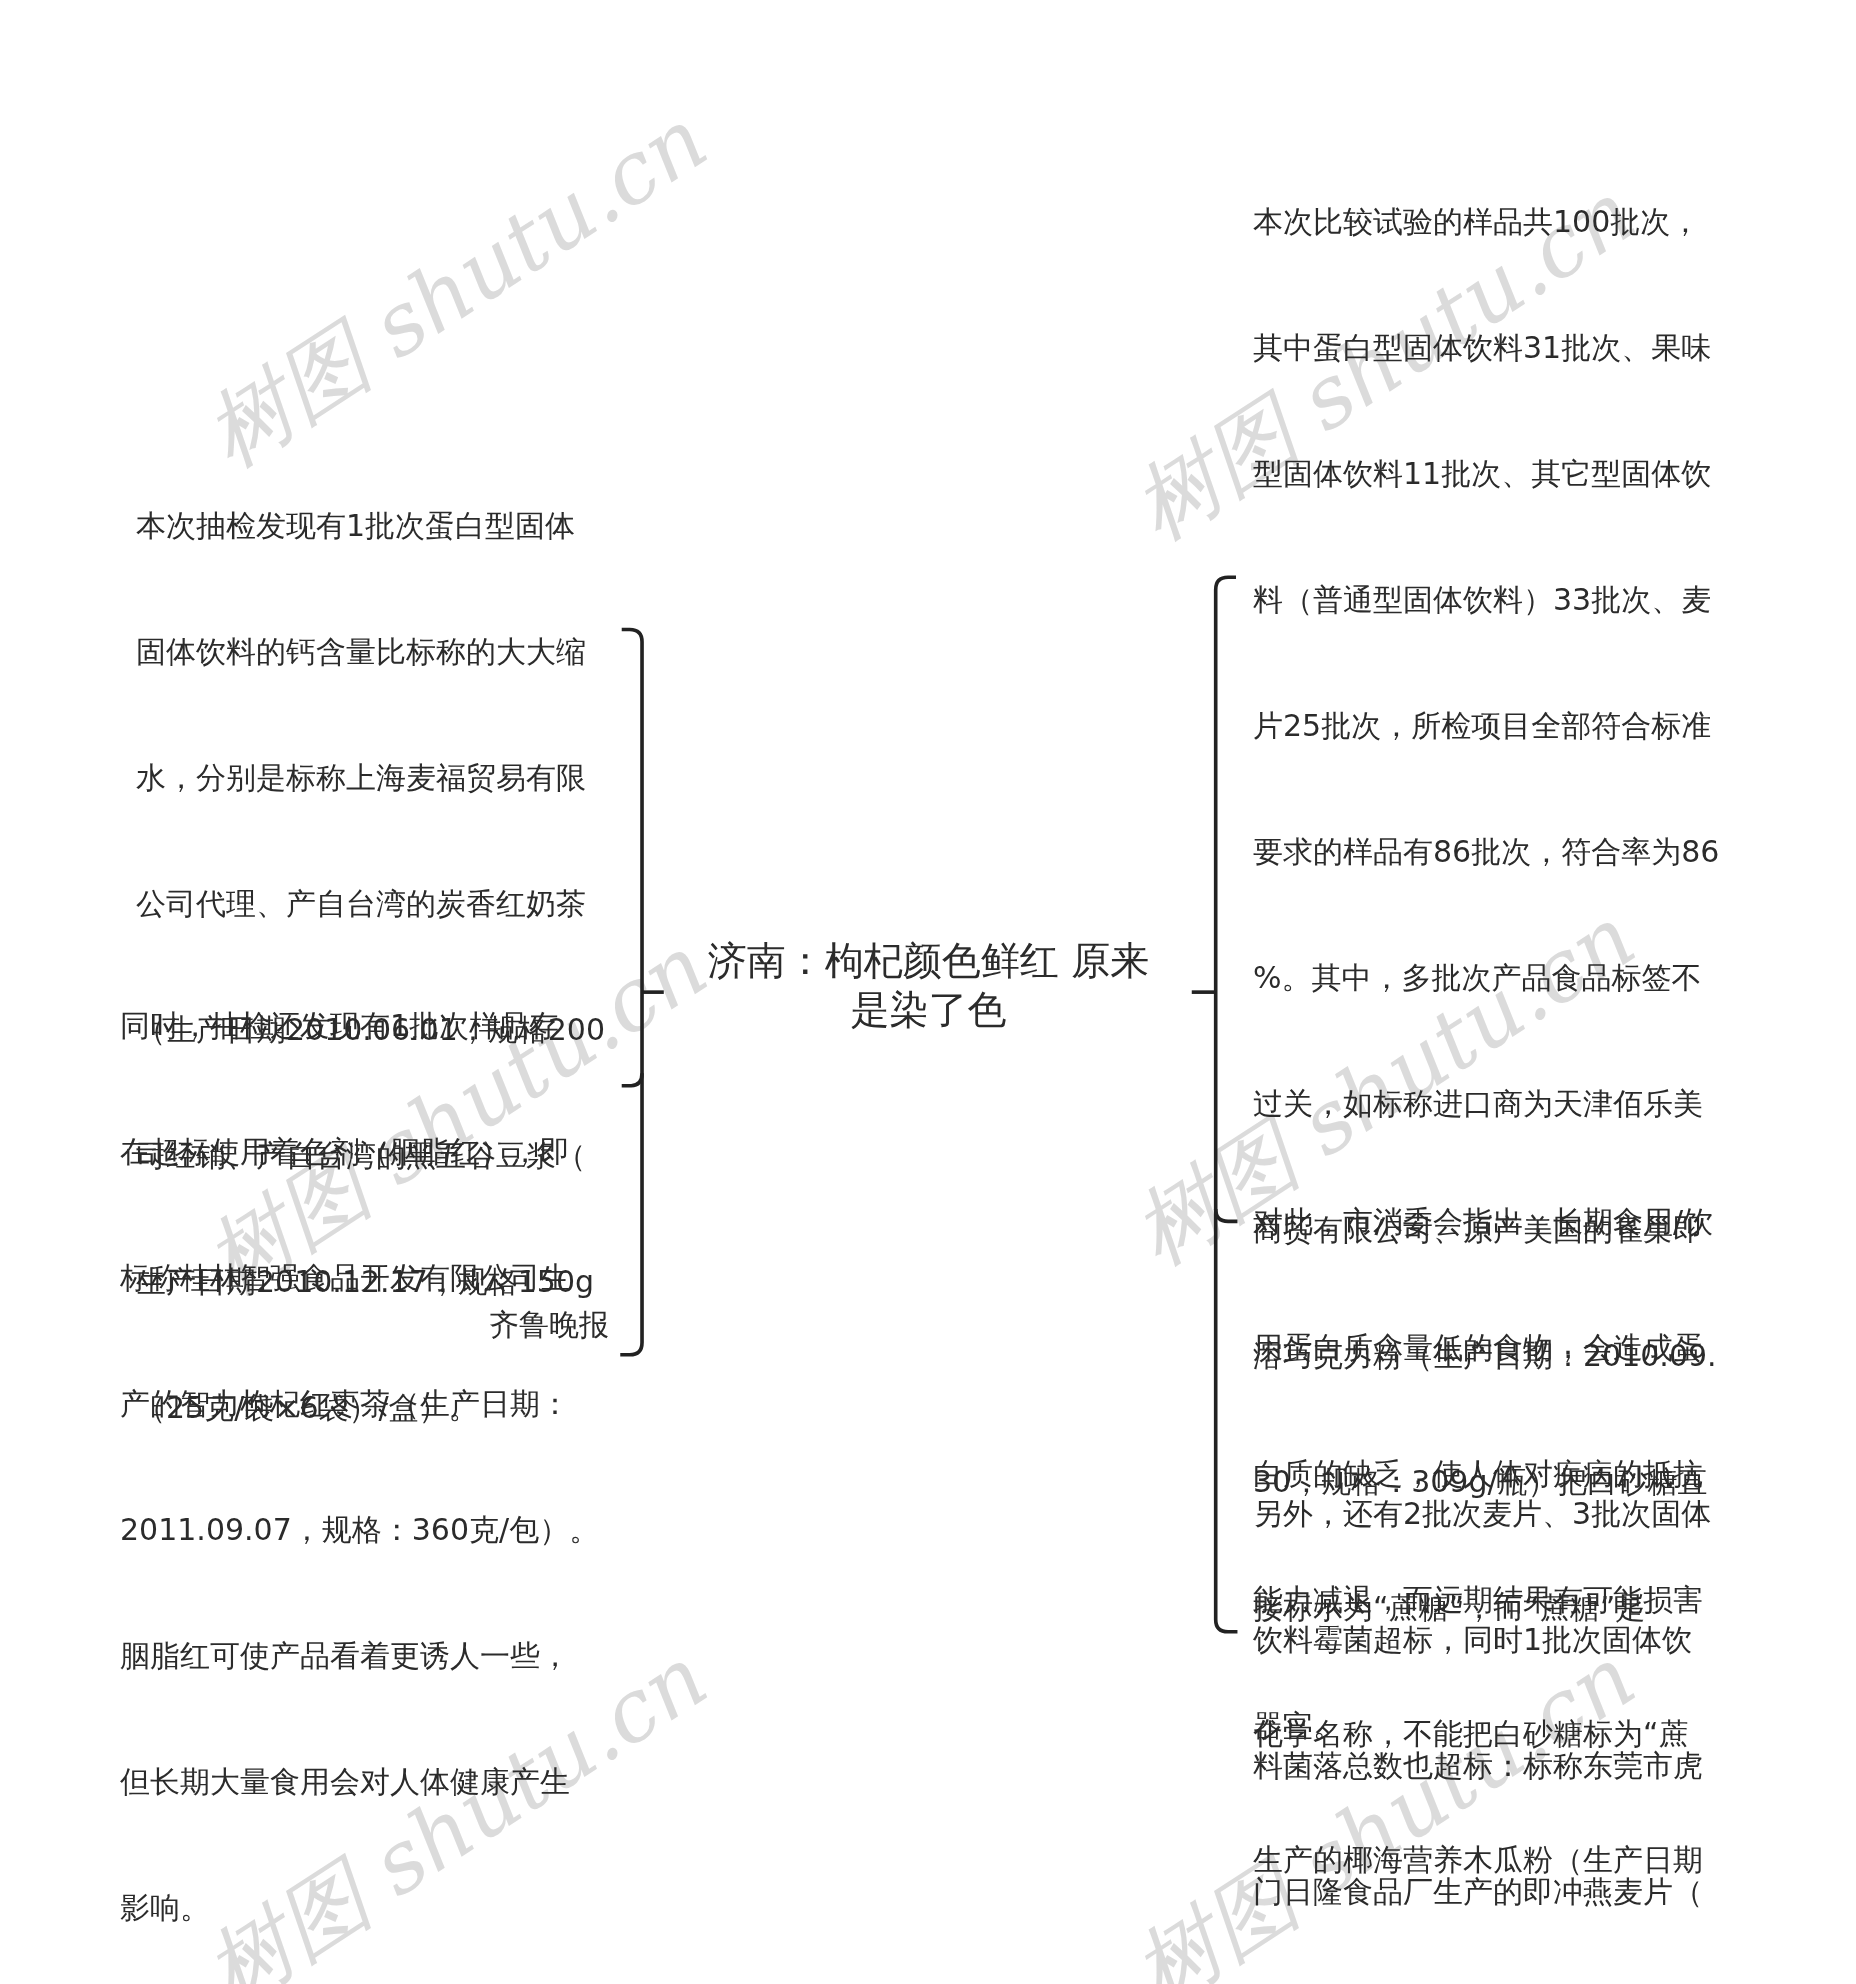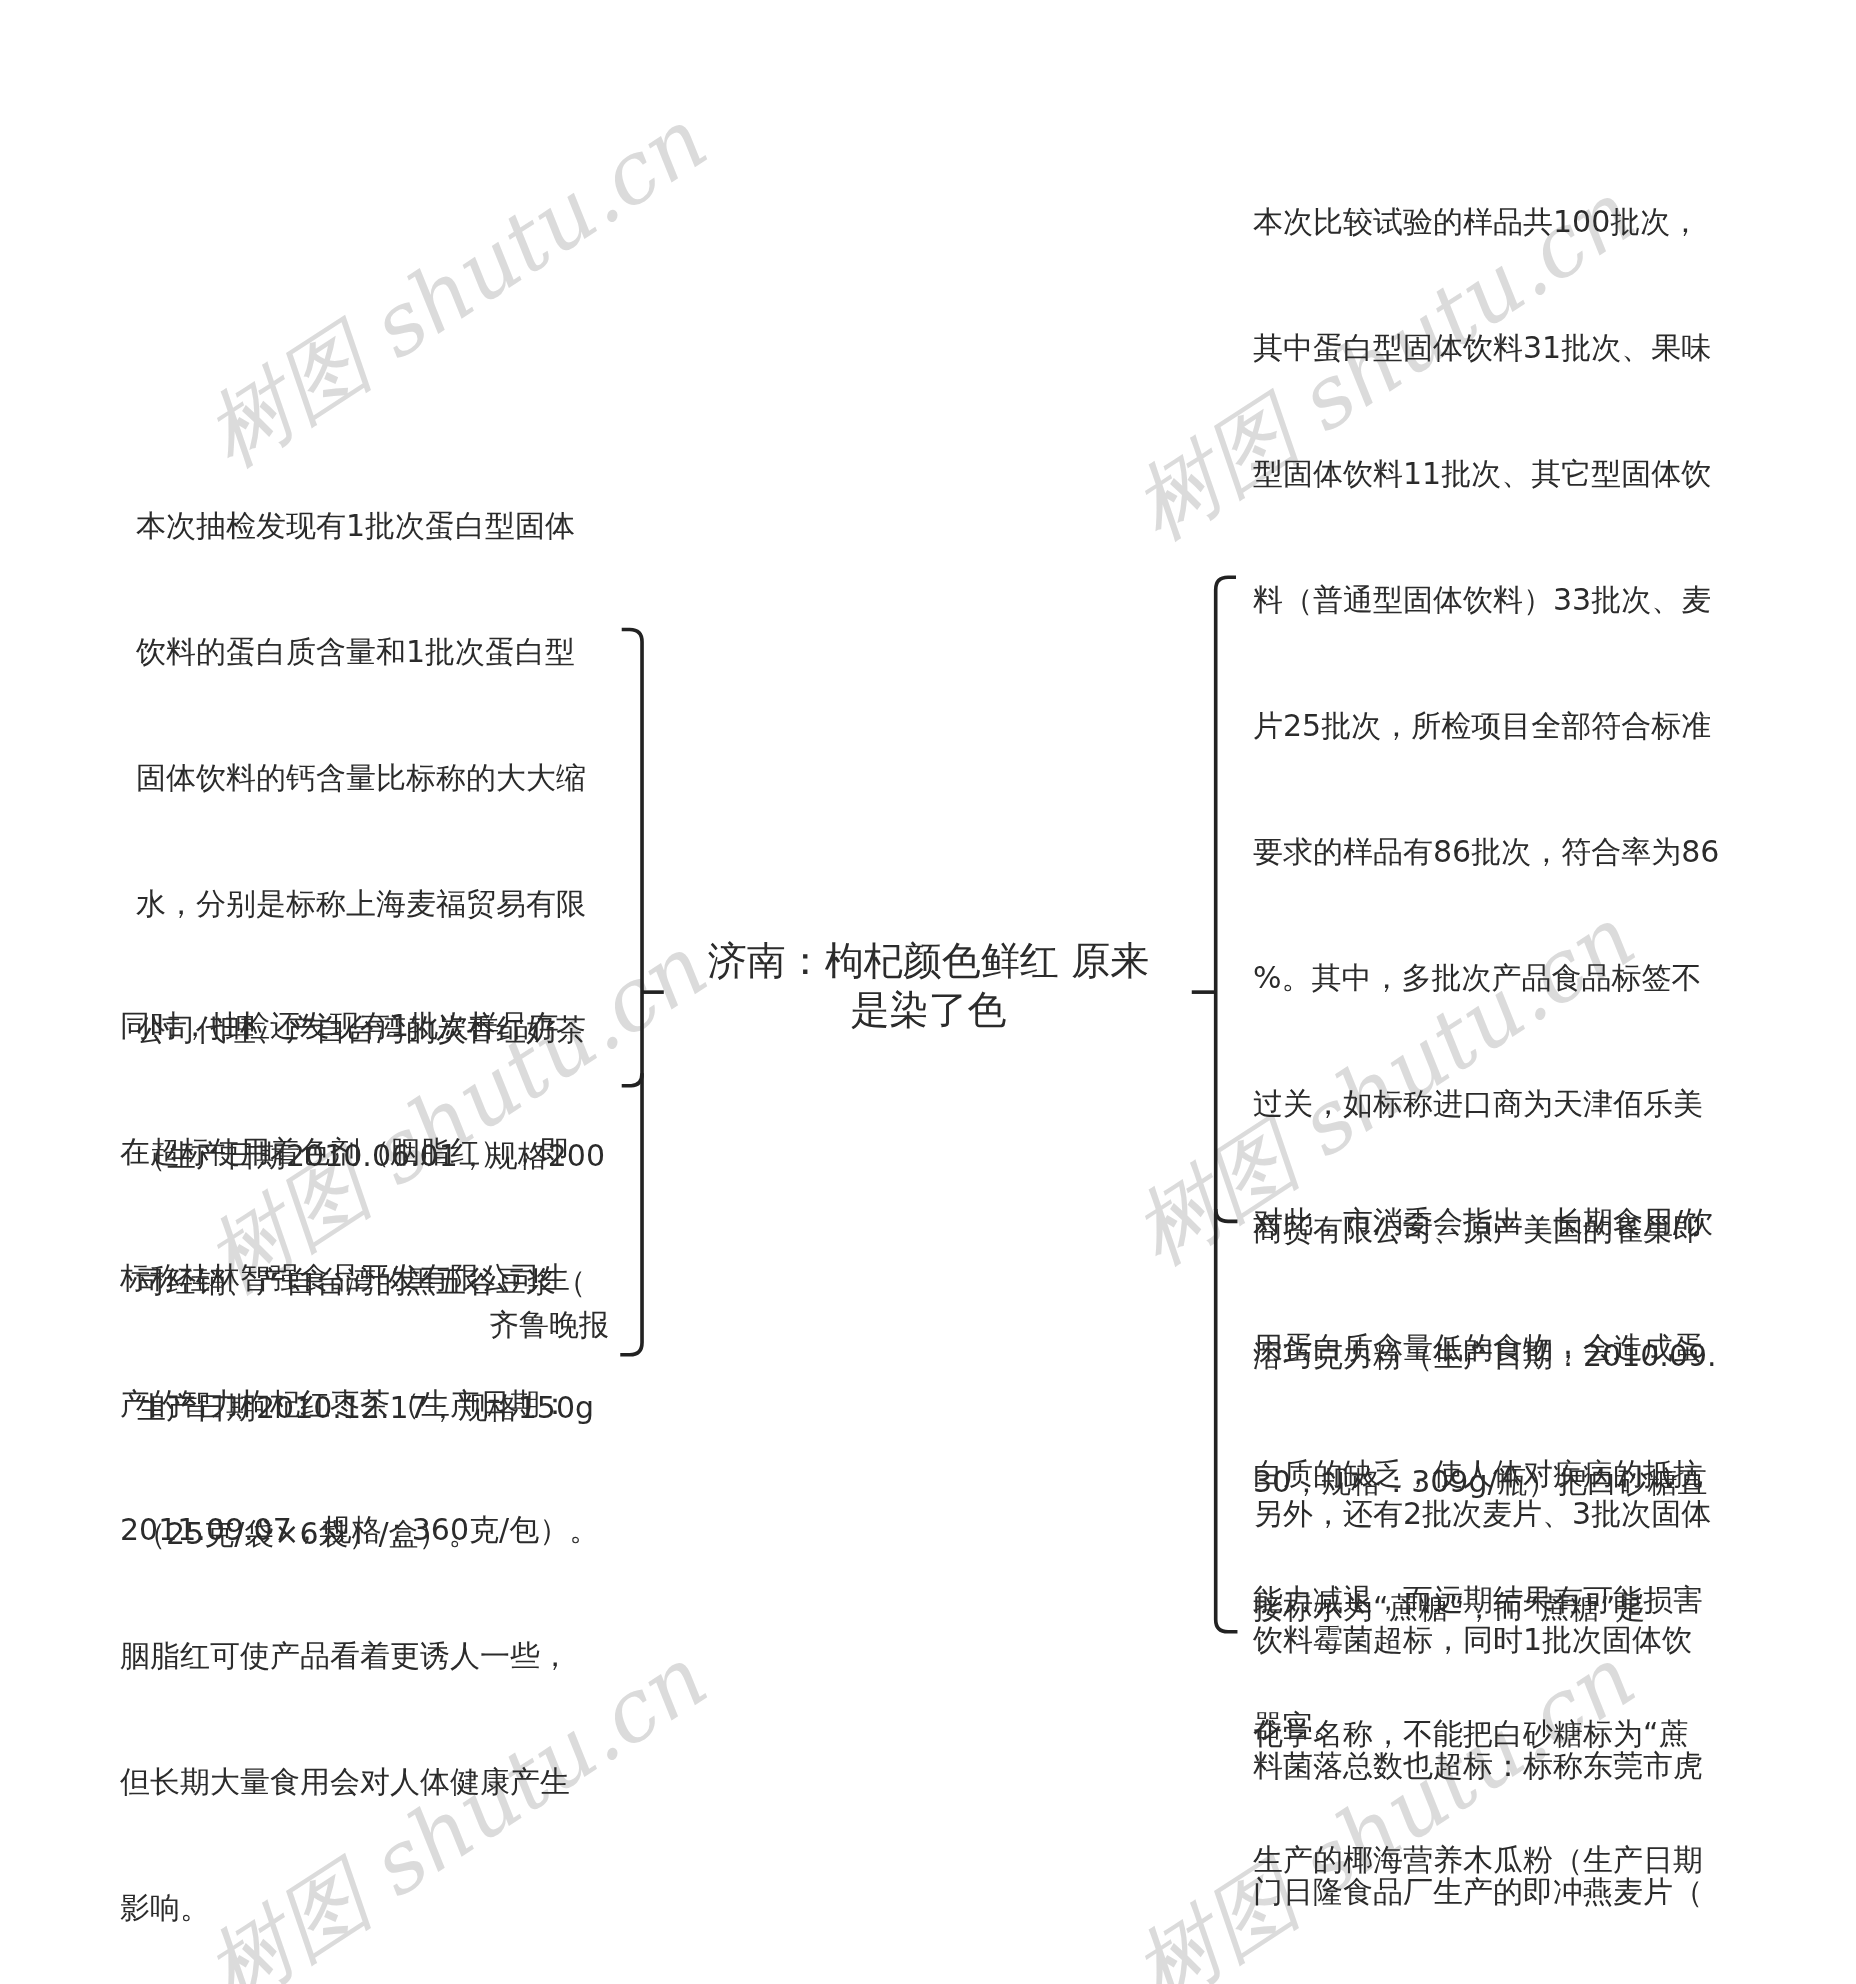--- a/index.html
+++ b/index.html
@@ -66,21 +66,20 @@
     </g>
   </svg>
 
   <div class="topic">
     <div>济南：枸杞颜色鲜红 原来</div>
     <div>是染了色</div>
   </div>
 
   <div class="node-text" style="left:136px; top:421px; width:508px;">
     <div>本次抽检发现有1批次蛋白型固体</div>
-    <div>饮料的蛋白质含量和1批次蛋白型</div>
     <div>固体饮料的钙含量比标称的大大缩</div>
     <div>水，分别是标称上海麦福贸易有限</div>
     <div>公司代理、产自台湾的炭香红奶茶</div>
     <div>（生产日期2010.06.01，规格200</div>
     <div>司经销、产自台湾的黑五谷豆浆（</div>
     <div>生产日期2010.12.17，规格150g</div>
     <div>（25克/袋×6袋）/盒）。</div>
   </div>
 
   <div class="node-text" style="left:120px; top:921px; width:508px;">

